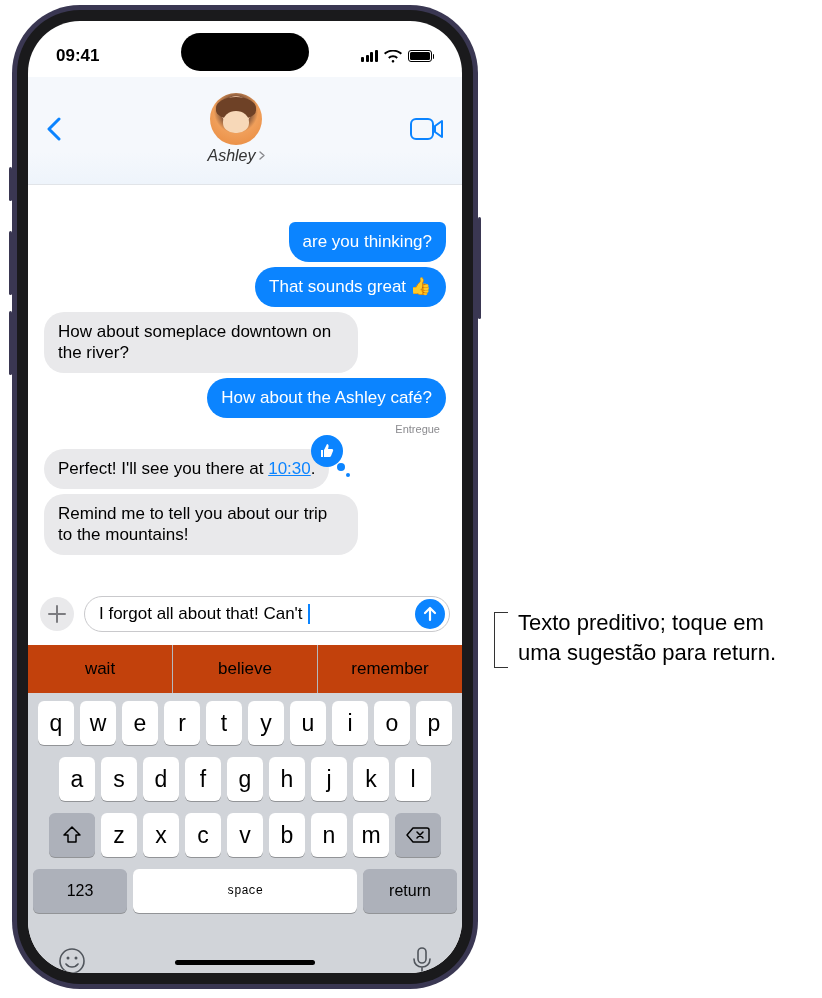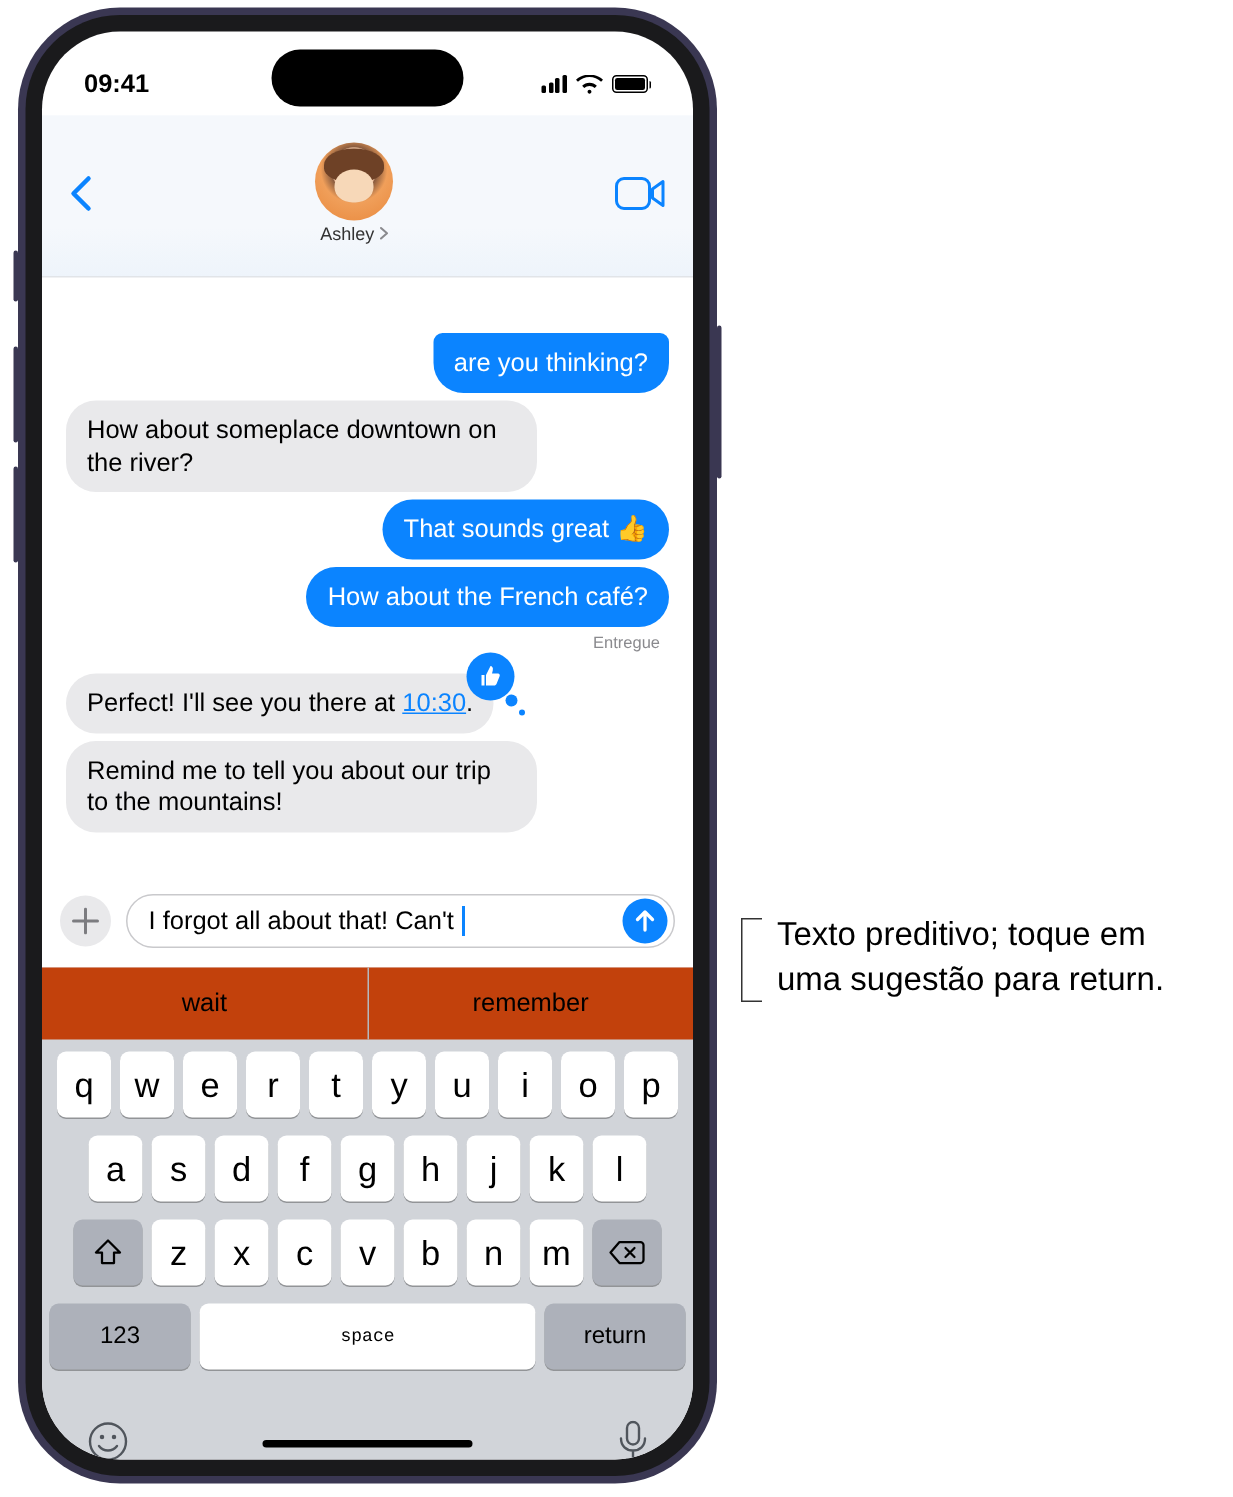--- a/index.html
+++ b/index.html
@@ -63,21 +63,21 @@
   position: relative; overflow: hidden;
 }
 .avatar-face {
   position: absolute; top: 18px; left: 50%; transform: translateX(-50%);
   width: 26px; height: 22px; background: #f7d8b8; border-radius: 50% 50% 46% 46%;
 }
 .avatar-hair {
   position: absolute; top: 4px; left: 50%; transform: translateX(-50%);
   width: 40px; height: 22px; background: #6e4126; border-radius: 50% 50% 40% 40%;
 }
-.contact-name-row { display: flex; align-items: center; gap: 3px; font-size: 12px; color: #333; }
+.contact-name-row { display: flex; align-items: center; gap: 3px; font-size: 16px; color: #333; font-style: italic; }
 .nav-video svg { display: block; }
 
 .conversation {
   padding: 0 16px 8px;
   height: calc(100% - 56px - 108px - 46px - 360px);
   overflow: hidden;
   margin-top: 32px;
 }
 .msg-row { display: flex; margin: 5px 0; }
 .msg-row.out { justify-content: flex-end; }
@@ -233,28 +233,28 @@
               <rect x="1" y="1" width="22" height="20" rx="5" stroke="#0b84ff" stroke-width="2" fill="none"></rect>
               <path d="M25 8l7-5v16l-7-5z" stroke="#0b84ff" stroke-width="2" fill="none" stroke-linejoin="round"></path>
             </svg>
         </div>
       </div>
 
       <div class="conversation">
         <div class="msg-row out">
           <div class="bubble out partial">are you thinking?</div>
         </div>
+        <div class="msg-row out">
+          <div class="bubble out"><span>That sounds great </span>👍</div>
+        </div>
         <div class="msg-row">
           <div class="bubble in">How about someplace downtown on the river?</div>
         </div>
-        <div class="msg-row out">
-          <div class="bubble out"><span>That sounds great </span>👍</div>
-        </div>
         <div class="msg-row out" style="margin-top:2px">
-          <div class="bubble out">How about the French café?</div>
+          <div class="bubble out">How about the Ashley café?</div>
         </div>
         <div class="delivered">Entregue</div>
         <div class="msg-row" style="margin-top:14px">
           <div class="bubble in" style="position:relative">
             <span>Perfect! I'll see you there at </span><span class="link">10:30</span><span>.</span>
             <div class="tapback">
               <svg width="16" height="16" viewBox="0 0 16 16">
                   <path d="M2 7h2v7H2zM5 14V7l3-6c1 0 2 1 1.5 3L9 6h4c1 0 1.5 1 1 2l-2 5c-.3.6-.8 1-1.5 1H5z" fill="#fff"></path>
                 </svg>
             </div>
@@ -277,20 +277,21 @@
             <svg width="16" height="16" viewBox="0 0 16 16">
                 <path d="M8 14V2M3 7l5-5 5 5" stroke="#fff" stroke-width="2.2" fill="none" stroke-linecap="round" stroke-linejoin="round"></path>
               </svg>
           </div>
         </div>
       </div>
 
       <div class="keyboard">
         <div class="predictive">
           <div class="pred-item">wait</div>
+          <div class="pred-item">believe</div>
           <div class="pred-item">remember</div>
         </div>
         <div class="key-rows">
           <div class="key-row" id="row1">
               <div class="key">q</div>
               <div class="key">w</div>
               <div class="key">e</div>
               <div class="key">r</div>
               <div class="key">t</div>
               <div class="key">y</div>

